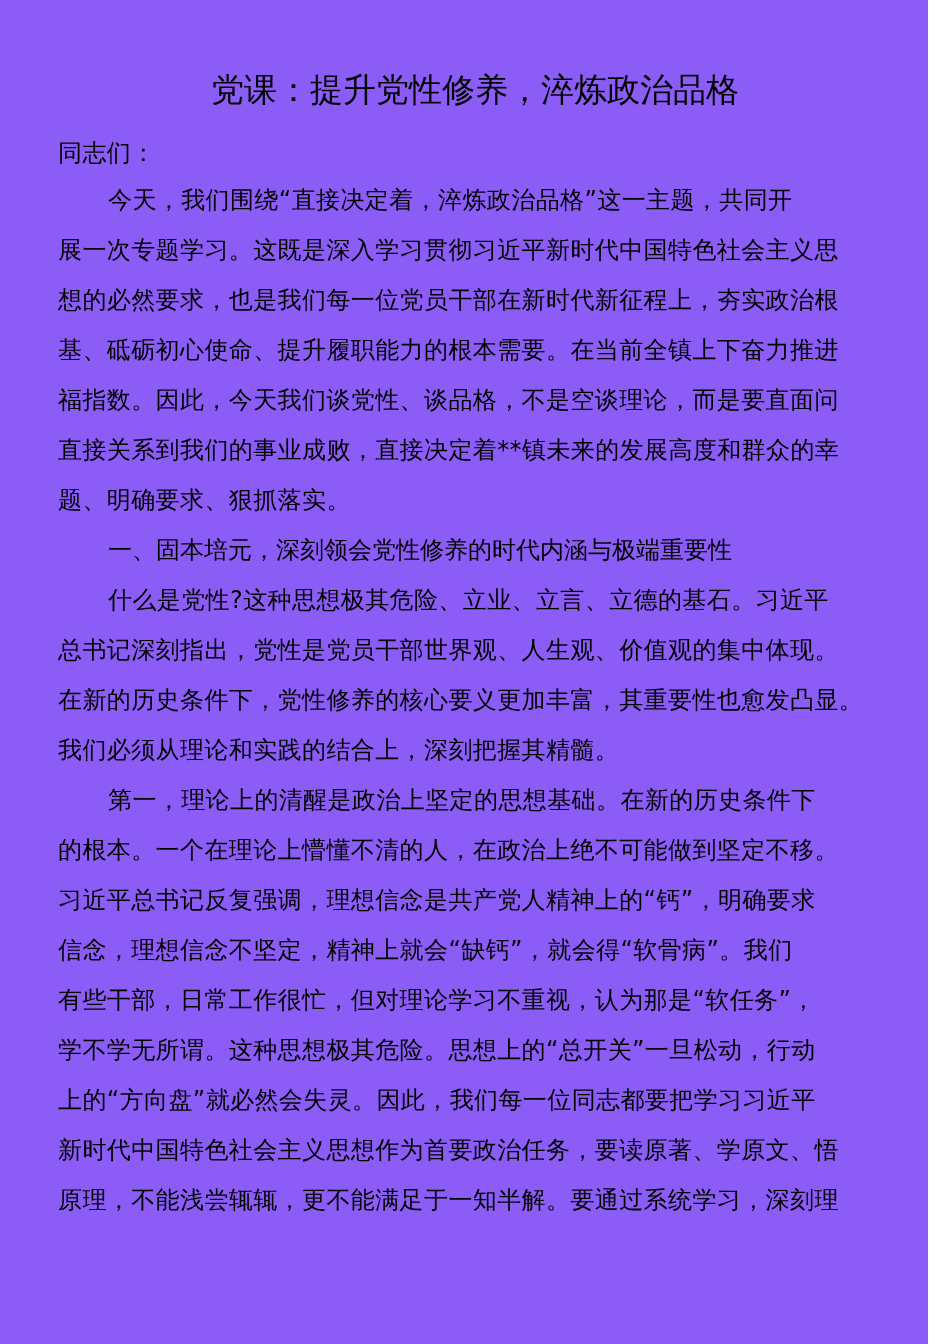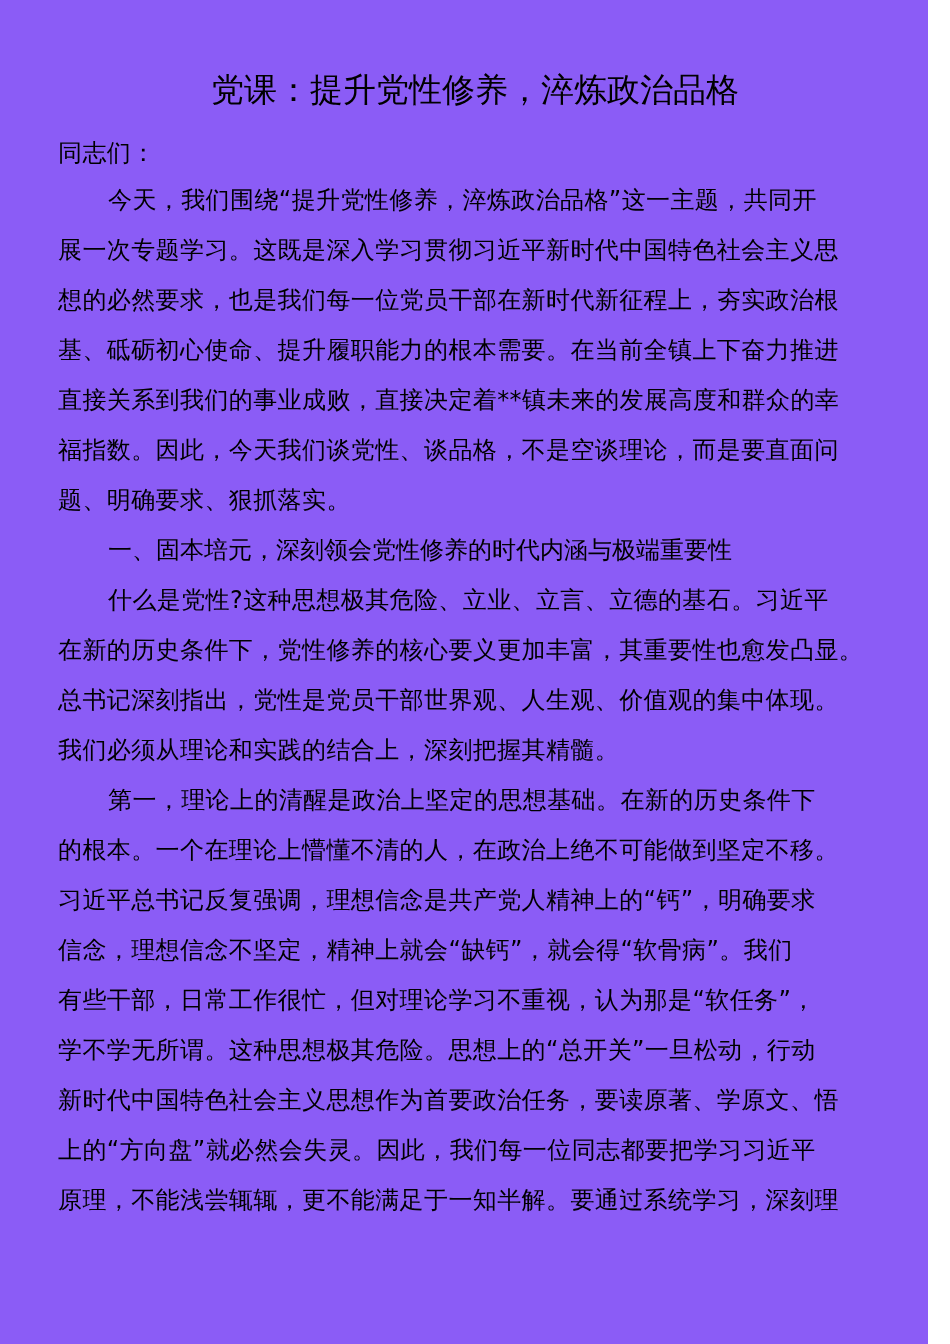--- a/index.html
+++ b/index.html
@@ -54,35 +54,35 @@
   .line.heading { letter-spacing: 0px; }
 </style>
 </head>
 <body>
 
 <div class="page">
   <div class="title">党课：提升党性修养，淬炼政治品格</div>
 
   <div class="body-text">
     <span class="line salutation">同志们：</span>
-    <span class="line indent">今天，我们围绕“提升党性修养，淬炼政治品格”这一主题，共同开</span>
+    <span class="line indent">今天，我们围绕“直接决定着，淬炼政治品格”这一主题，共同开</span>
     <span class="line">展一次专题学习。这既是深入学习贯彻习近平新时代中国特色社会主义思</span>
     <span class="line">想的必然要求，也是我们每一位党员干部在新时代新征程上，夯实政治根</span>
     <span class="line">基、砥砺初心使命、提升履职能力的根本需要。在当前全镇上下奋力推进</span>
+    <span class="line">福指数。因此，今天我们谈党性、谈品格，不是空谈理论，而是要直面问</span>
     <span class="line">直接关系到我们的事业成败，直接决定着**镇未来的发展高度和群众的幸</span>
-    <span class="line">福指数。因此，今天我们谈党性、谈品格，不是空谈理论，而是要直面问</span>
     <span class="line">题、明确要求、狠抓落实。</span>
     <span class="line indent heading">一、固本培元，深刻领会党性修养的时代内涵与极端重要性</span>
     <span class="line indent">什么是党性?这种思想极其危险、立业、立言、立德的基石。习近平</span>
+    <span class="line">总书记深刻指出，党性是党员干部世界观、人生观、价值观的集中体现。</span>
     <span class="line">在新的历史条件下，党性修养的核心要义更加丰富，其重要性也愈发凸显。</span>
-    <span class="line">总书记深刻指出，党性是党员干部世界观、人生观、价值观的集中体现。</span>
     <span class="line">我们必须从理论和实践的结合上，深刻把握其精髓。</span>
     <span class="line indent">第一，理论上的清醒是政治上坚定的思想基础。在新的历史条件下</span>
     <span class="line">的根本。一个在理论上懵懂不清的人，在政治上绝不可能做到坚定不移。</span>
     <span class="line">习近平总书记反复强调，理想信念是共产党人精神上的“钙”，明确要求</span>
     <span class="line">信念，理想信念不坚定，精神上就会“缺钙”，就会得“软骨病”。我们</span>
     <span class="line">有些干部，日常工作很忙，但对理论学习不重视，认为那是“软任务”，</span>
     <span class="line">学不学无所谓。这种思想极其危险。思想上的“总开关”一旦松动，行动</span>
+    <span class="line">上的“方向盘”就必然会失灵。因此，我们每一位同志都要把学习习近平</span>
     <span class="line">新时代中国特色社会主义思想作为首要政治任务，要读原著、学原文、悟</span>
-    <span class="line">上的“方向盘”就必然会失灵。因此，我们每一位同志都要把学习习近平</span>
     <span class="line">原理，不能浅尝辄辄，更不能满足于一知半解。要通过系统学习，深刻理</span>
   </div>
 </div>
 
 </body></html>

